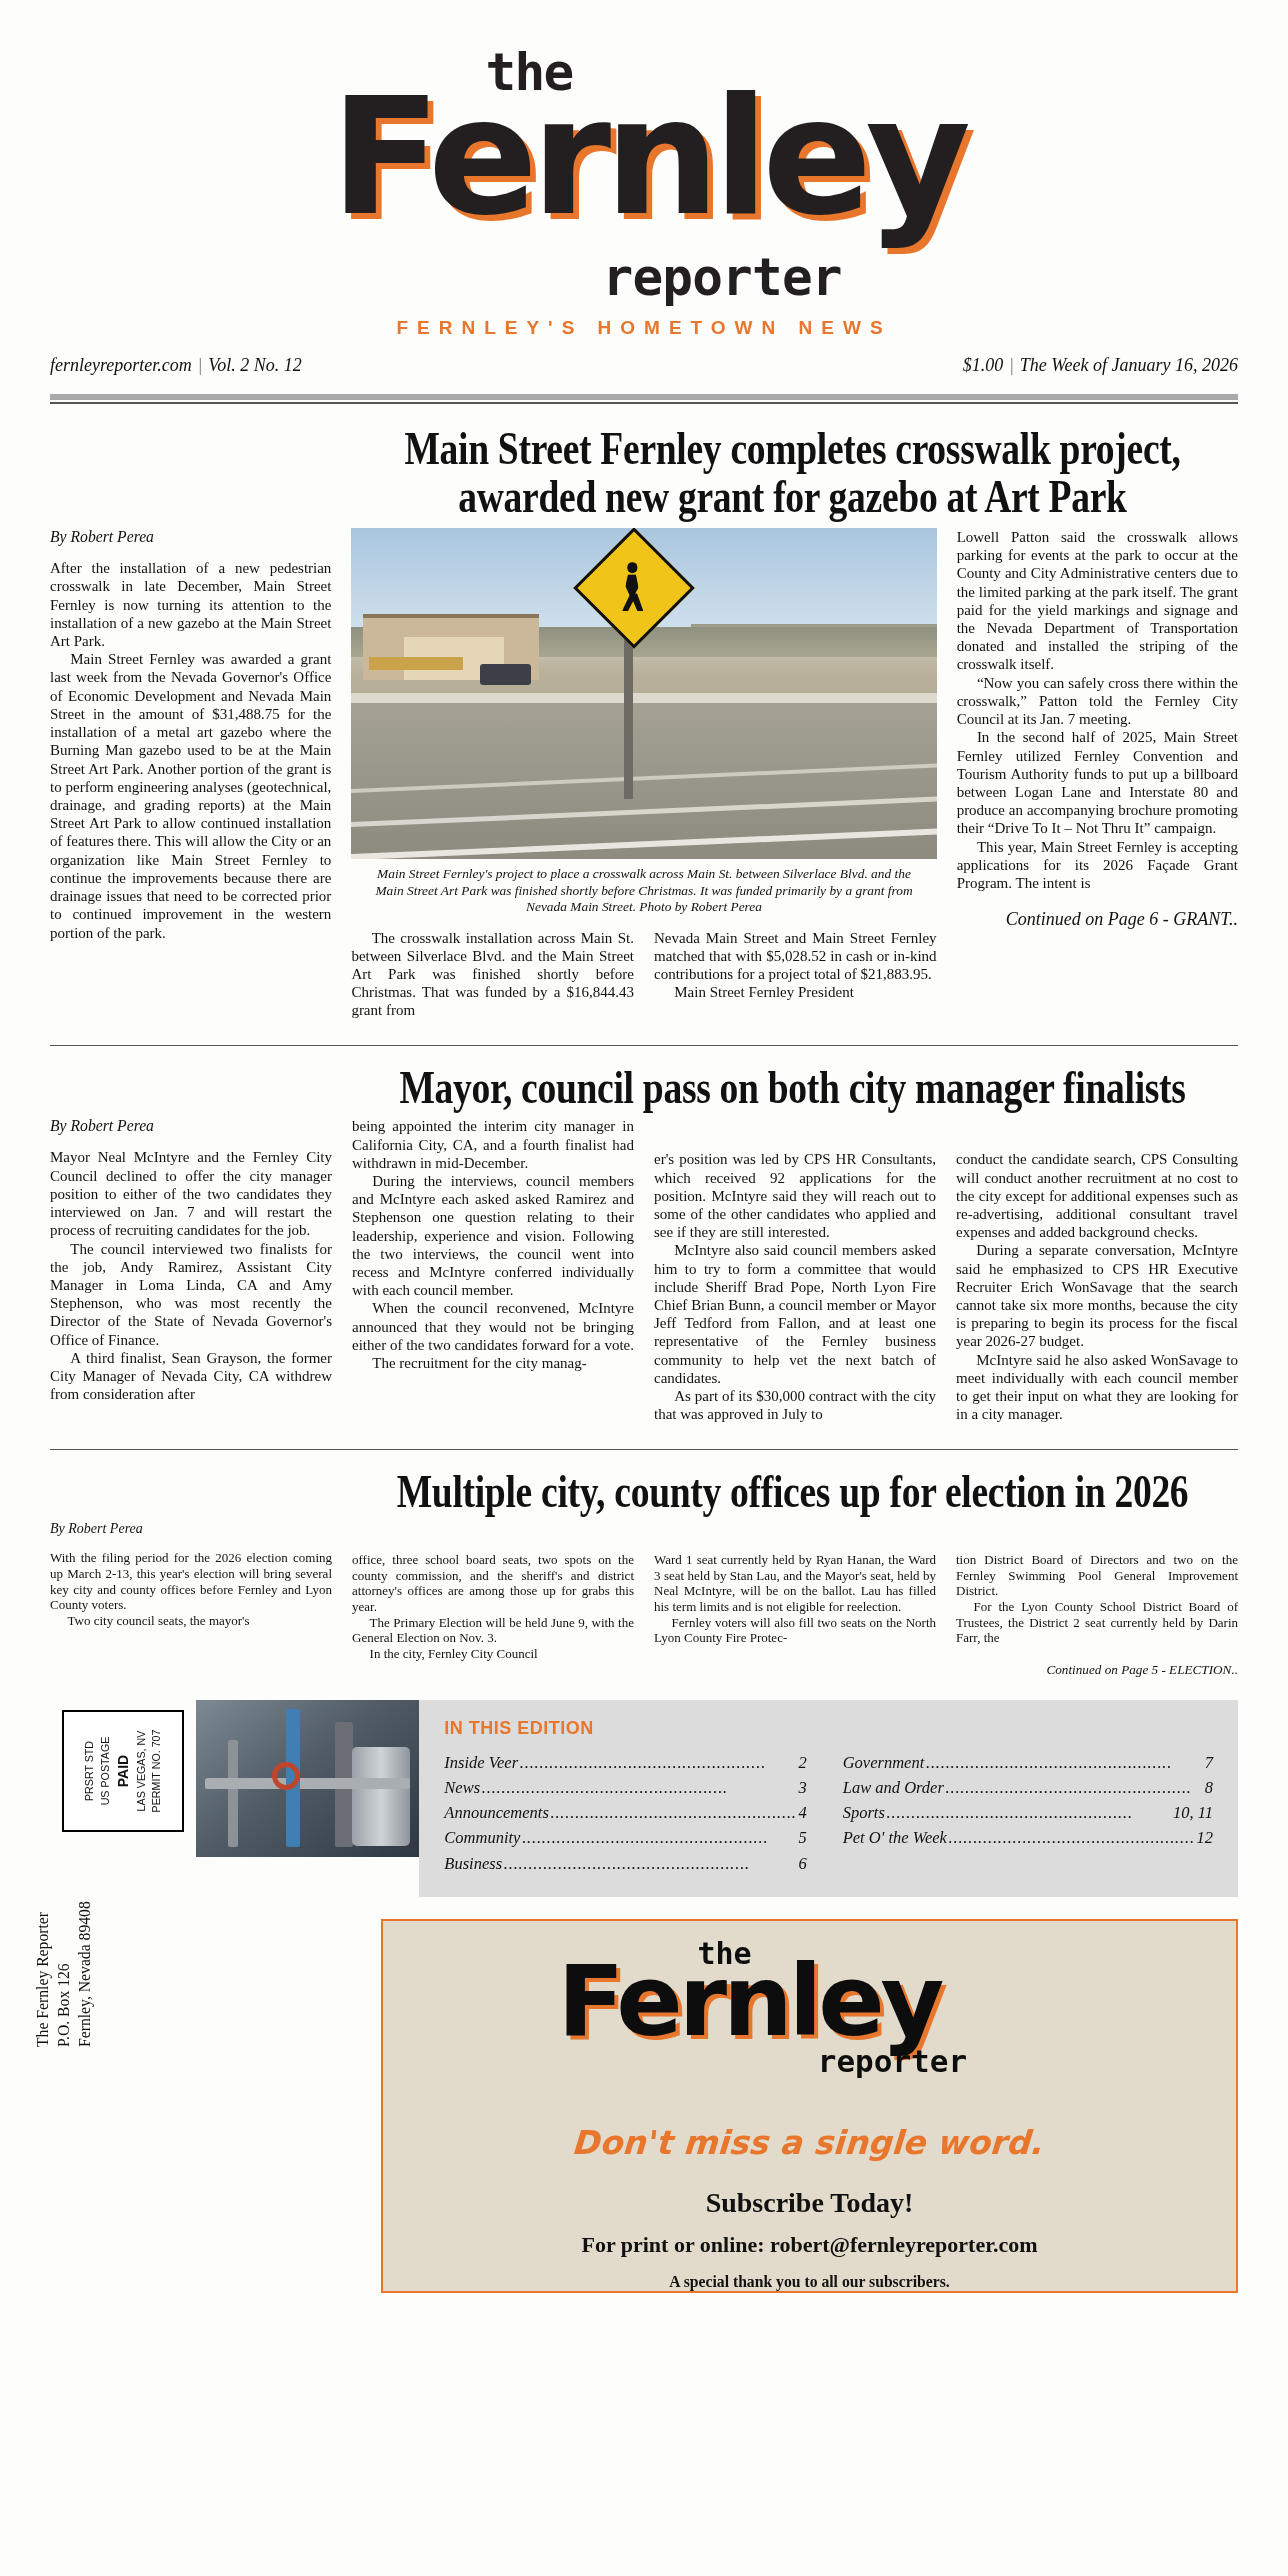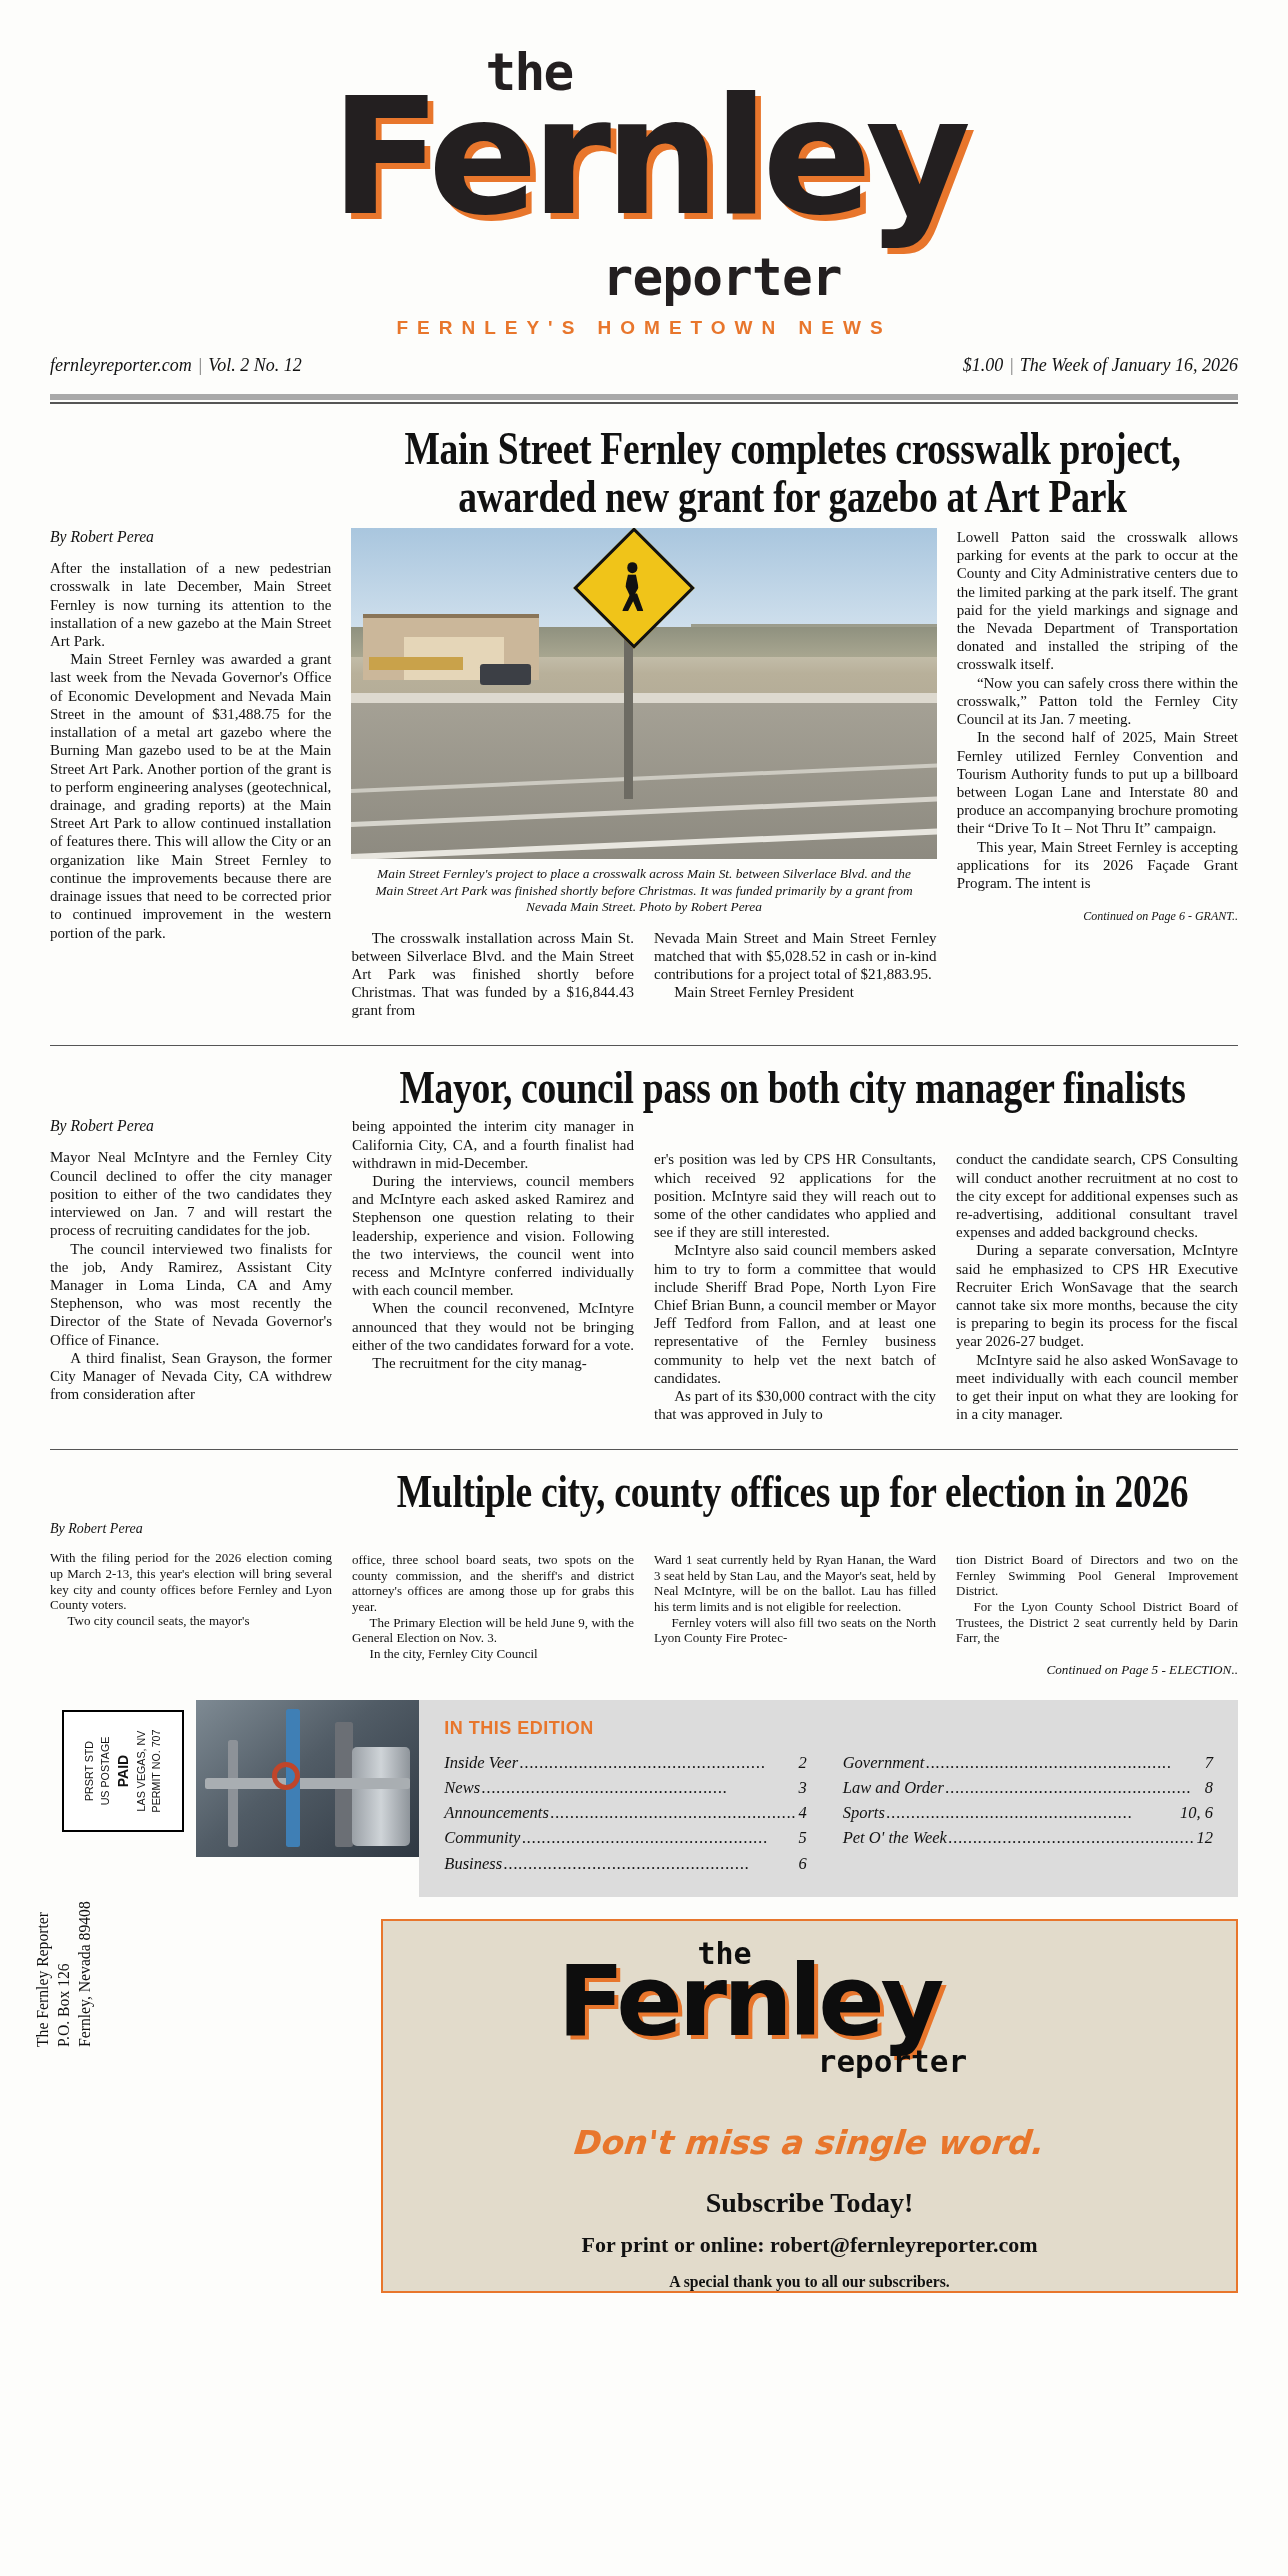--- a/index.html
+++ b/index.html
@@ -74,21 +74,21 @@
   .col { flex:1; }
   .bodytext {
     font-size:15px; line-height:1.215;
     text-align:justify; hyphens:auto;
   }
   .bodytext p { margin:0; text-indent:1.35em; }
   .bodytext p.noindent { text-indent:0; }
 
   .bodytext-sm { font-size:13px; line-height:1.2; }
 
-  .contd { font-style:italic; text-align:right; text-indent:0 !important; margin-top:16.5px !important; font-size:12px; }
+  .contd { font-style:italic; text-align:right; text-indent:0 !important; margin-top:16.5px !important; font-size:18px; }
 
   
   .photo-block { width:100%; }
   .photo {
     width:100%; height:331px;
     position:relative; overflow:hidden;
     background:linear-gradient(#bcd3e6 0%, #cfe0ed 32%, #c8c3b0 36%, #b8b09a 44%, #9c9685 100%);
   }
   .ph-sky { position:absolute; left:0; top:0; right:0; height:36%;
     background:linear-gradient(#a9c6de,#d6e4ef); }
@@ -470,21 +470,21 @@
             <span class="idx-page">7</span>
           </div>
           <div class="idx-row">
             <span class="idx-label">Law and Order</span>
             <span class="idx-dots">..................................................</span>
             <span class="idx-page">8</span>
           </div>
           <div class="idx-row">
             <span class="idx-label">Sports</span>
             <span class="idx-dots">..................................................</span>
-            <span class="idx-page">10, 6</span>
+            <span class="idx-page">10, 11</span>
           </div>
           <div class="idx-row">
             <span class="idx-label">Pet O' the Week</span>
             <span class="idx-dots">..................................................</span>
             <span class="idx-page">12</span>
           </div>
         </div>
       </div>
     </div>
   </div>

